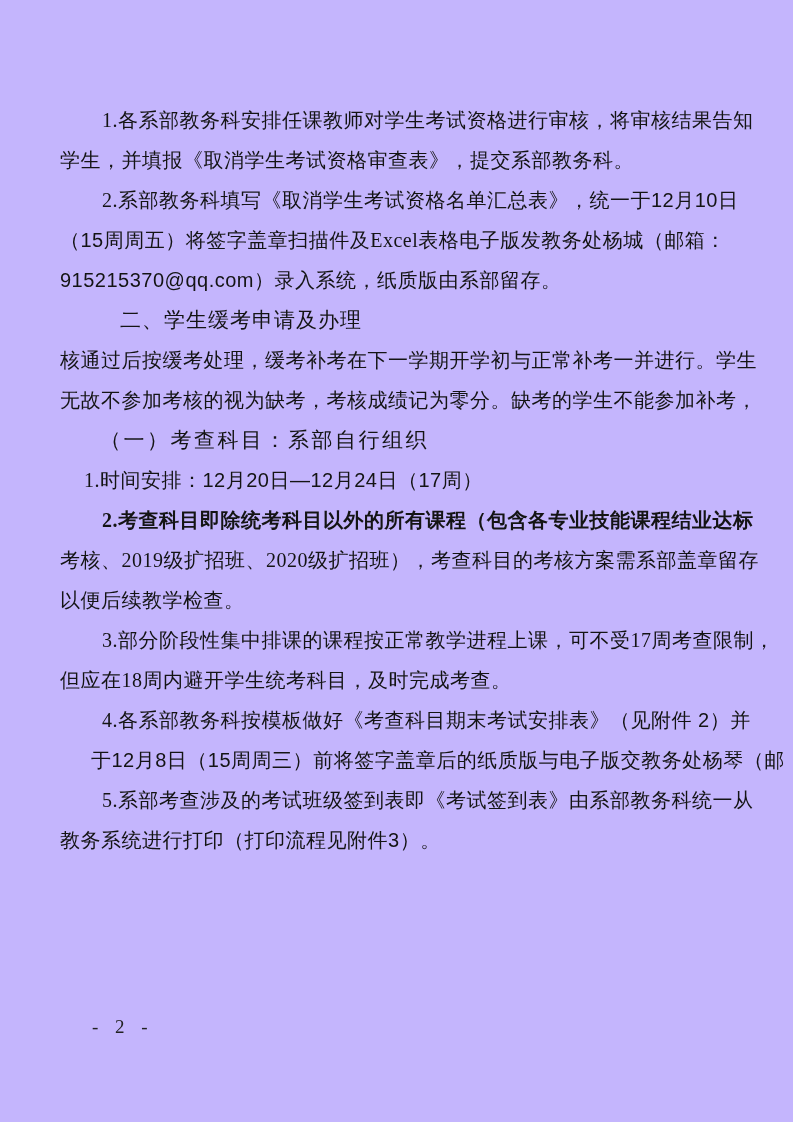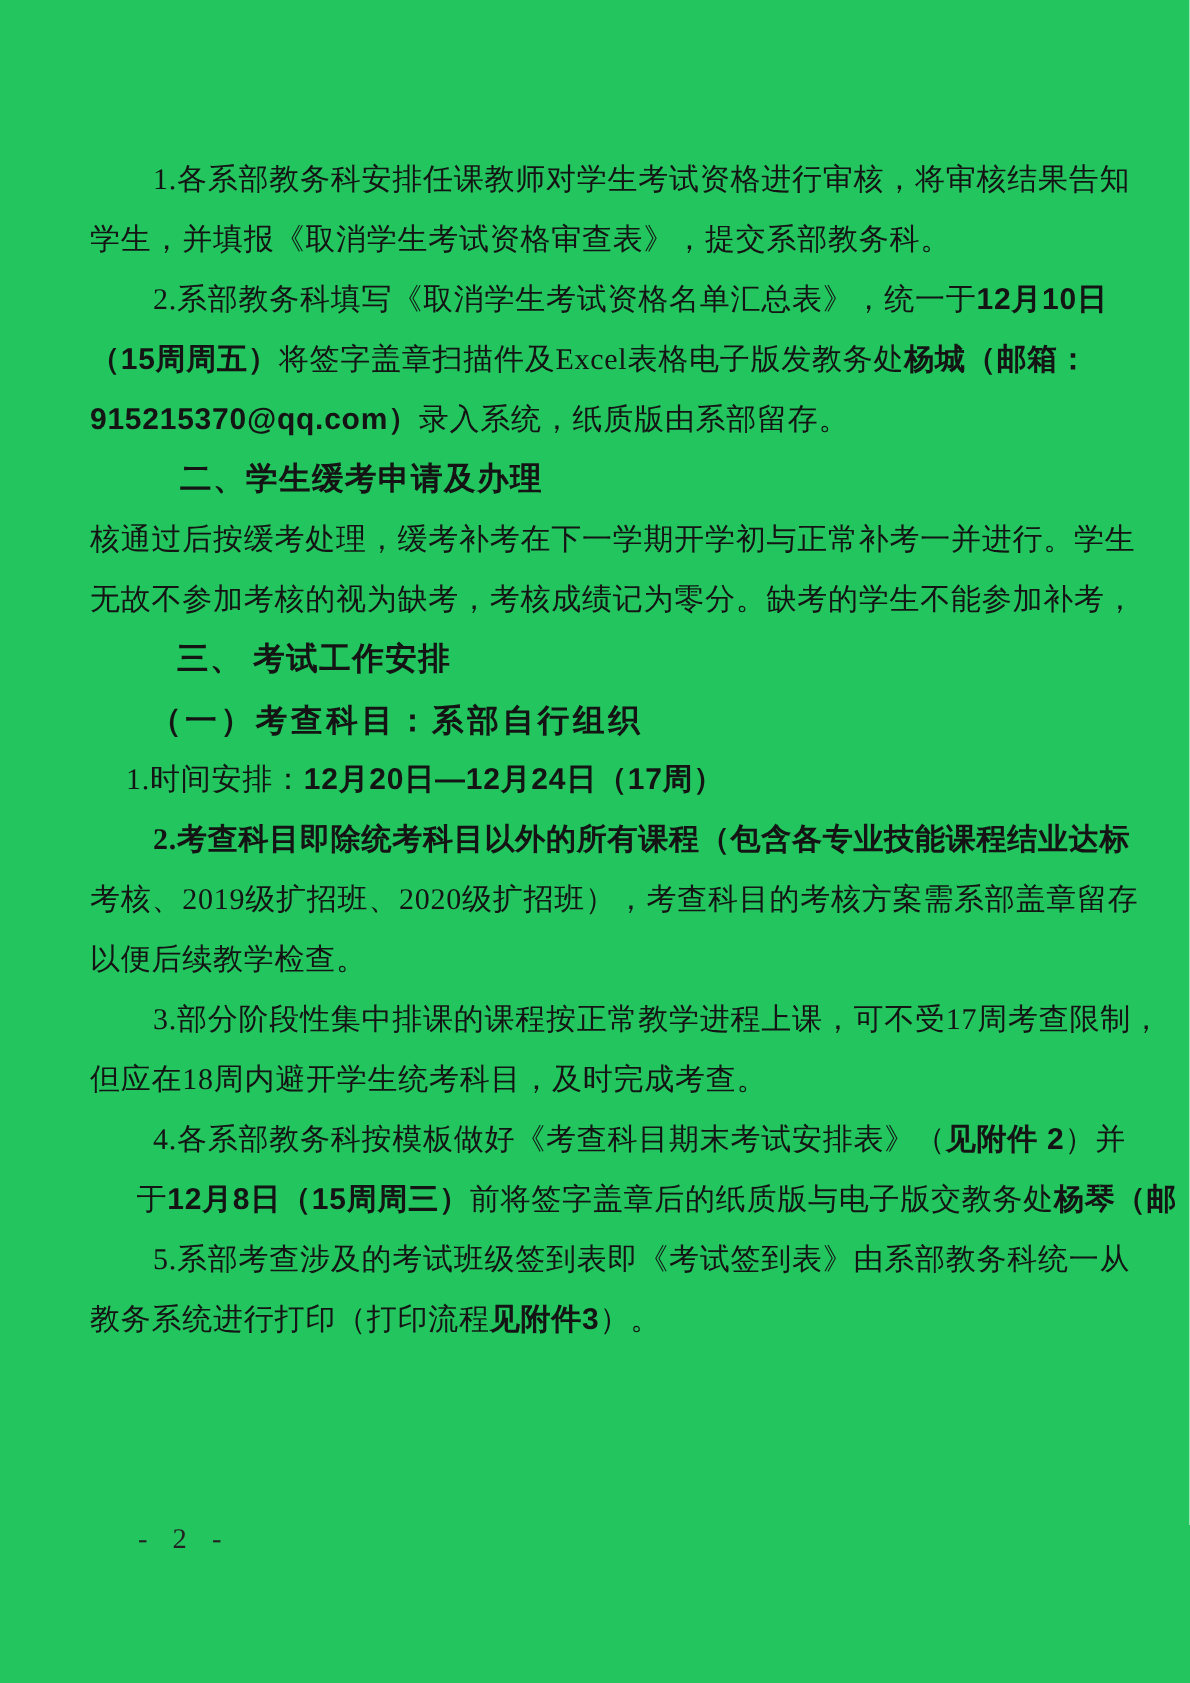--- a/index.html
+++ b/index.html
@@ -4,21 +4,21 @@
 <style>
   html, body {
     margin: 0;
     padding: 0;
     background: #ffffff;
   }
   .page {
     position: relative;
     width: 793px;
     height: 1122px;
-    background: #22c55e;
+    background: #c4b5fd;
     color: #141414;
     font-family: "Liberation Serif", "DejaVu Serif", serif;
     overflow: hidden;
   }
   .content {
     position: absolute;
     left: 60px;
     top: 100px;
     width: 675px;
   }
@@ -34,21 +34,21 @@
     font-weight: 700;
     font-size: 21px;
     letter-spacing: 1px;
   }
   .line.heading-kai {
     font-weight: 700;
     font-size: 21px;
     letter-spacing: 2.5px;
   }
   .seg-bold {
-    font-weight: 700;
+    font-weight: 400;
     font-family: "Liberation Sans", "DejaVu Sans", sans-serif;
   }
   .pagenum {
     position: absolute;
     left: 92px;
     top: 1012px;
     font-size: 19px;
     line-height: 30px;
     letter-spacing: 6px;
     color: #222222;
@@ -61,21 +61,20 @@
 <div class="page">
   <div class="content" id="doc-content">
       <div class="line body" style="padding-left: 42px;"><span class="seg-regular">1.各系部教务科安排任课教师对学生考试资格进行审核，将审核结果告知</span></div>
       <div class="line body" style="padding-left: 0px;"><span class="seg-regular">学生，并填报《取消学生考试资格审查表》，提交系部教务科。</span></div>
       <div class="line body" style="padding-left: 42px;"><span class="seg-regular">2.系部教务科填写《取消学生考试资格名单汇总表》，统一于</span><span class="seg-bold">12月10日</span></div>
       <div class="line body" style="padding-left: 0px;"><span class="seg-bold">（15周周五）</span><span class="seg-regular">将签字盖章扫描件及Excel表格电子版发教务处</span><span class="seg-bold">杨城（邮箱：</span></div>
       <div class="line body" style="padding-left: 0px;"><span class="seg-bold">915215370@qq.com）</span><span class="seg-regular">录入系统，纸质版由系部留存。</span></div>
       <div class="line heading-hei" style="padding-left: 60px;"><span class="seg-bold">二、学生缓考申请及办理</span></div>
       <div class="line body" style="padding-left: 0px;"><span class="seg-regular">核通过后按缓考处理，缓考补考在下一学期开学初与正常补考一并进行。学生</span></div>
       <div class="line body" style="padding-left: 0px; text-align: right;"><span class="seg-regular">无故不参加考核的视为缺考，考核成绩记为零分。缺考的学生不能参加补考，</span></div>
-      <div class="line heading-hei" style="padding-left: 58px;"><span class="seg-bold">三、 考试工作安排</span></div>
       <div class="line heading-kai" style="padding-left: 40px;"><span class="seg-bold">（一）考查科目：系部自行组织</span></div>
       <div class="line body" style="padding-left: 24px;"><span class="seg-regular">1.时间安排：</span><span class="seg-bold">12月20日—12月24日（17周）</span></div>
       <div class="line body" style="padding-left: 42px; font-weight: bold;"><span class="seg-regular">2.考查科目即除统考科目以外的所有课程（包含各专业技能课程结业达标</span></div>
       <div class="line body" style="padding-left: 0px;"><span class="seg-regular">考核、2019级扩招班、2020级扩招班），考查科目的考核方案需系部盖章留存</span></div>
       <div class="line body" style="padding-left: 0px;"><span class="seg-regular">以便后续教学检查。</span></div>
       <div class="line body" style="padding-left: 42px;"><span class="seg-regular">3.部分阶段性集中排课的课程按正常教学进程上课，可不受17周考查限制，</span></div>
       <div class="line body" style="padding-left: 0px;"><span class="seg-regular">但应在18周内避开学生统考科目，及时完成考查。</span></div>
       <div class="line body" style="padding-left: 42px;"><span class="seg-regular">4.各系部教务科按模板做好《考查科目期末考试安排表》（</span><span class="seg-bold">见附件 2</span><span class="seg-regular">）并</span></div>
       <div class="line body" style="padding-left: 0px; margin-left: 31px;"><span class="seg-regular">于</span><span class="seg-bold">12月8日（15周周三）</span><span class="seg-regular">前将签字盖章后的纸质版与电子版交教务处</span><span class="seg-bold">杨琴（邮</span></div>
       <div class="line body" style="padding-left: 42px;"><span class="seg-regular">5.系部考查涉及的考试班级签到表即《考试签到表》由系部教务科统一从</span></div>

